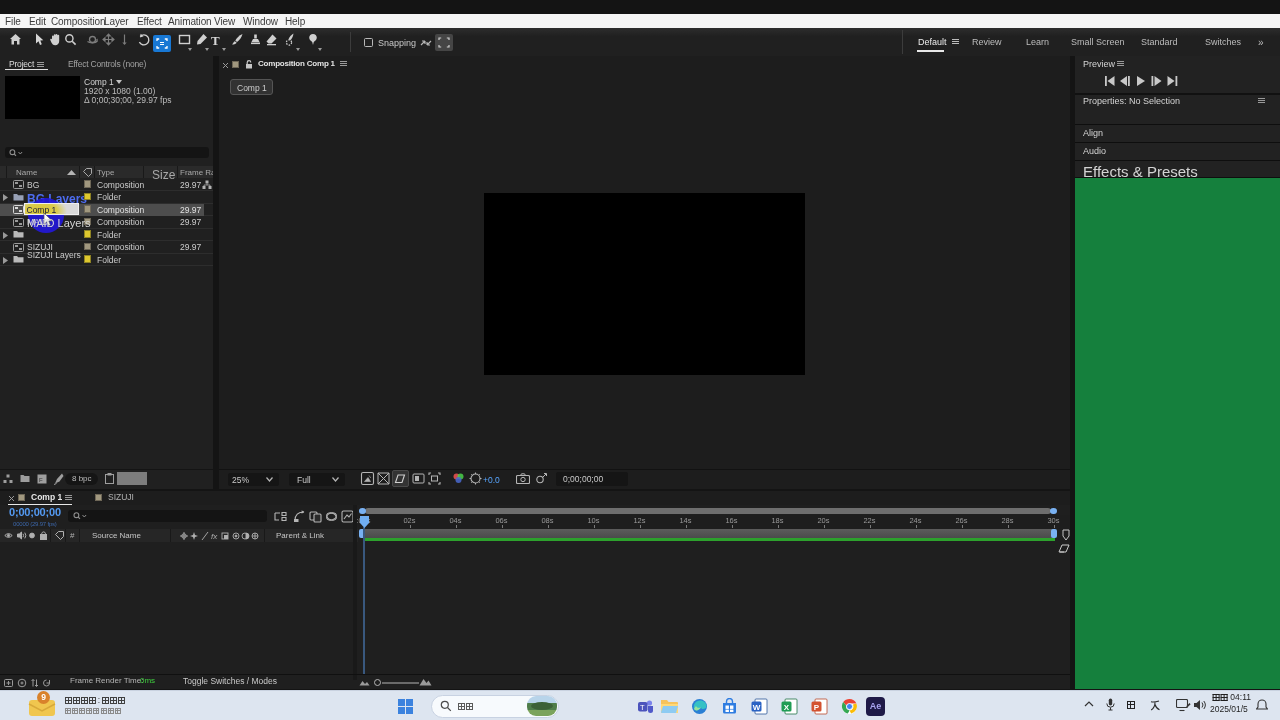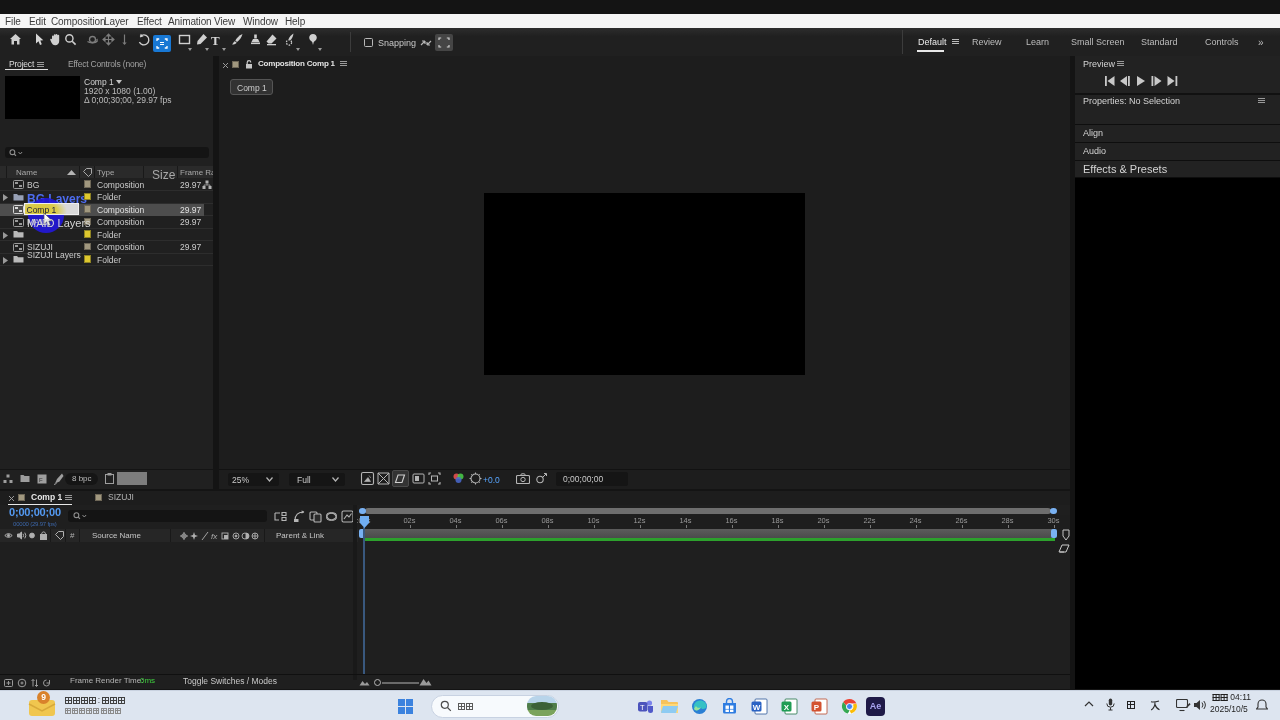--- a/index.html
+++ b/index.html
@@ -152,21 +152,21 @@
 
   <div class="abs" style="left:902px;top:2px;width:1px;height:24px;background:#3c3c3c"></div>
 
   <span class="wslabel" style="left:918px;color:#ececec">Default</span>
   <div class="abs" style="left:917px;top:22px;width:27px;height:1.5px;background:#e8e8e8"></div>
   <span class="abs hamb" style="left:952px;top:11px"></span>
   <span class="wslabel" style="left:972px">Review</span>
   <span class="wslabel" style="left:1026px">Learn</span>
   <span class="wslabel" style="left:1071px">Small Screen</span>
   <span class="wslabel" style="left:1141px">Standard</span>
-  <span class="wslabel" style="left:1205px">Controls</span>
+  <span class="wslabel" style="left:1205px">Switches</span>
   <span class="wslabel" style="left:1258px;font-size:10px">»</span>
 </div>
 
 <div class="abs" id="proj" style="overflow:hidden;left:0;top:56px;width:213px;height:433px;background:#202020">
 
   <span class="abs" style="left:9px;top:2.5px;font-size:8.5px;letter-spacing:-0.2px;color:#dedede">Project</span>
   <span class="abs hamb" style="left:37px;top:5.5px;border-color:#9a9a9a;background:linear-gradient(#9a9a9a,#9a9a9a) 0 50%/100% 1px no-repeat"></span>
   <div class="abs" style="left:5px;top:13px;width:43px;height:1px;background:#dedede"></div>
   <span class="abs" style="left:68px;top:2.5px;font-size:8.5px;letter-spacing:-0.2px;color:#a2a2a2">Effect Controls (none)</span>
 
@@ -390,21 +390,21 @@
     <path d="M4.5 2.5 L5.5 0.8 H8.5 L9.5 2.5" fill="none" stroke="#b5b5b5" stroke-width="1"></path>
   </svg>
   <svg class="abs" style="left:316px;top:416px" width="13" height="13" viewBox="0 0 13 13">
     <circle cx="5" cy="7.5" r="3.2" fill="none" stroke="#b5b5b5" stroke-width="1.1"></circle>
     <path d="M7.5 5.5 L11 2 M9 1.5 l2.5 0 l0 2.5" fill="none" stroke="#b5b5b5" stroke-width="1"></path>
   </svg>
   <div class="abs" style="left:337px;top:415.5px;width:72px;height:14px;background:#151515;border-radius:2px"></div>
   <span class="abs" style="left:344px;top:418px;font-size:8.5px;color:#c9c9c9">0;00;00;00</span>
 </div>
 
-<div class="abs" id="rightpanel" style="overflow:hidden;left:1075px;top:56px;width:205px;height:633px;background:#000000">
+<div class="abs" id="rightpanel" style="overflow:hidden;left:1075px;top:56px;width:205px;height:633px;background:#15803d">
   <div class="abs" style="left:0;top:0;width:205px;height:37px;background:#222222"></div>
   <span class="abs" style="left:8px;top:2.5px;font-size:9px;color:#d4d4d4">Preview</span>
   <span class="abs hamb" style="left:42px;top:5px;border-color:#9a9a9a;background:linear-gradient(#9a9a9a,#9a9a9a) 0 50%/100% 1px no-repeat"></span>
 
   <svg class="abs" style="left:29px;top:19px" width="80" height="12" viewBox="0 0 80 12">
     <g fill="#c9c9c9">
       <rect x="1" y="1" width="1.8" height="10"></rect>
           <path d="M10.5 1 L3.5 6 L10.5 11 Z"></path>
       <path d="M23 1 L16 6 L23 11 Z"></path>
           <rect x="24" y="1" width="1.8" height="10"></rect>
@@ -421,21 +421,21 @@
   <span class="abs" style="left:8px;top:39.5px;font-size:9px;color:#d4d4d4">Properties: No Selection</span>
   <span class="abs hamb" style="left:183px;top:42px;border-color:#9a9a9a;background:linear-gradient(#9a9a9a,#9a9a9a) 0 50%/100% 1px no-repeat"></span>
   <div class="abs" style="left:0;top:68px;width:205px;height:1px;background:#0e0e0e"></div>
   <div class="abs" style="left:0;top:69px;width:205px;height:17px;background:#222222"></div>
   <span class="abs" style="left:8px;top:71.5px;font-size:9px;color:#d4d4d4">Align</span>
   <div class="abs" style="left:0;top:86px;width:205px;height:1px;background:#0e0e0e"></div>
   <div class="abs" style="left:0;top:87px;width:205px;height:17px;background:#222222"></div>
   <span class="abs" style="left:8px;top:89.5px;font-size:9px;color:#d4d4d4">Audio</span>
   <div class="abs" style="left:0;top:104px;width:205px;height:1px;background:#0e0e0e"></div>
   <div class="abs" style="left:0;top:105px;width:205px;height:16px;background:#222222"></div>
-  <span class="abs" style="left:8px;top:106.5px;font-size:11px;color:#d4d4d4">Effects &amp; Presets</span>
+  <span class="abs" style="left:8px;top:106.5px;font-size:15px;color:#d4d4d4">Effects &amp; Presets</span>
   <div class="abs" style="left:0;top:121px;width:205px;height:1px;background:#0e0e0e"></div>
 </div>
 
 <div class="abs" id="timeline" style="overflow:hidden;left:0;top:491px;width:1070px;height:198px;background:#1f1f1f">
 
   <div class="abs" style="left:0;top:0;width:1070px;height:14px;background:#1d1d1d"></div>
   <svg class="abs" style="left:8px;top:4px" width="7" height="7">
         <path d="M1 1 L6 6 M6 1 L1 6" stroke="#9a9a9a" stroke-width="1"></path>
       </svg>
   <div class="abs" style="left:17.5px;top:3px;width:7px;height:7px;background:#a1987f;border:1px solid #6e6757"></div>
@@ -696,18 +696,18 @@
   <svg class="abs" style="left:1176px;top:8px" width="15" height="13" viewBox="0 0 15 13">
     <rect x="0.5" y="0.5" width="11" height="8" rx="1" fill="none" stroke="#333" stroke-width="1.1"></rect>
     <path d="M3.5 11.5 h5" stroke="#333" stroke-width="1.1"></path>
     <path d="M13.8 4 l-3.3 3.3 l-1 2.5 l2.5 -1 l3.3 -3.3 Z" fill="#333" transform="scale(0.8) translate(3 1)"></path>
   </svg>
   <svg class="abs" style="left:1193px;top:8px" width="13" height="12" viewBox="0 0 13 12">
     <path d="M1 4 H3.5 L7 1 V11 L3.5 8 H1 Z" fill="#333"></path>
     <path d="M9 3.5 a4 4 0 0 1 0 5 M10.8 2 a6.5 6.5 0 0 1 0 8" fill="none" stroke="#333" stroke-width="1"></path>
   </svg>
   <div class="abs" style="left:1251px;top:1px;font-size:8.5px;color:#1f1f1f;text-align:center;transform:translateX(-100%);white-space:nowrap"><span class="cj"></span><span class="cj"></span> 04:11</div>
-  <div class="abs" style="left:1210px;top:12.5px;font-size:8.5px;color:#1f1f1f">2025/10/5</div>
+  <div class="abs" style="left:1210px;top:12.5px;font-size:8.5px;color:#1f1f1f">2025/01/5</div>
   <svg class="abs" style="left:1256px;top:8px" width="12" height="13" viewBox="0 0 12 13">
     <path d="M6 1 a4 4 0 0 1 4 4 v3 l1.5 2 H0.5 L2 8 V5 a4 4 0 0 1 4 -4 Z" fill="none" stroke="#333" stroke-width="1.1"></path>
   </svg>
 </div>
 
 </div>
 </body></html>

